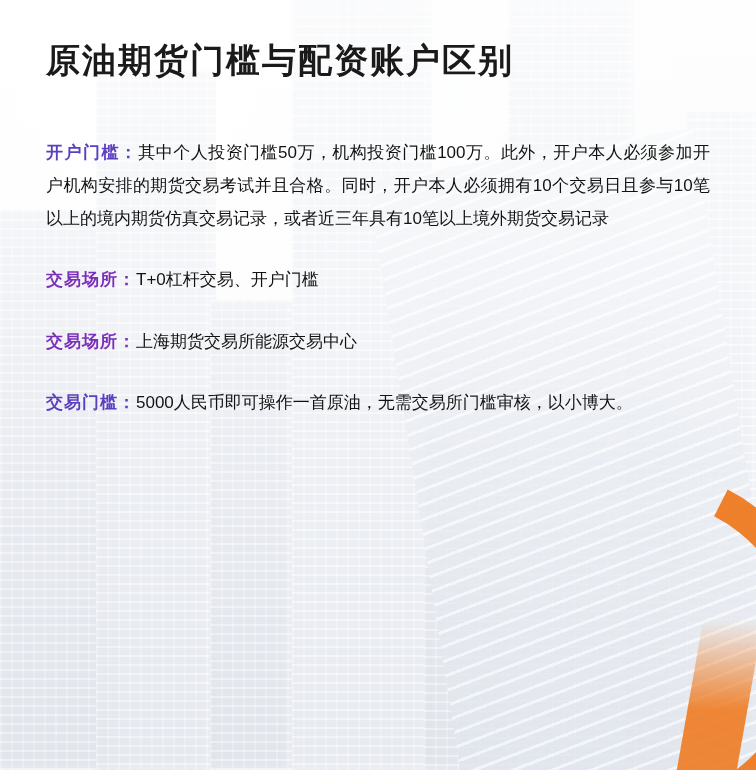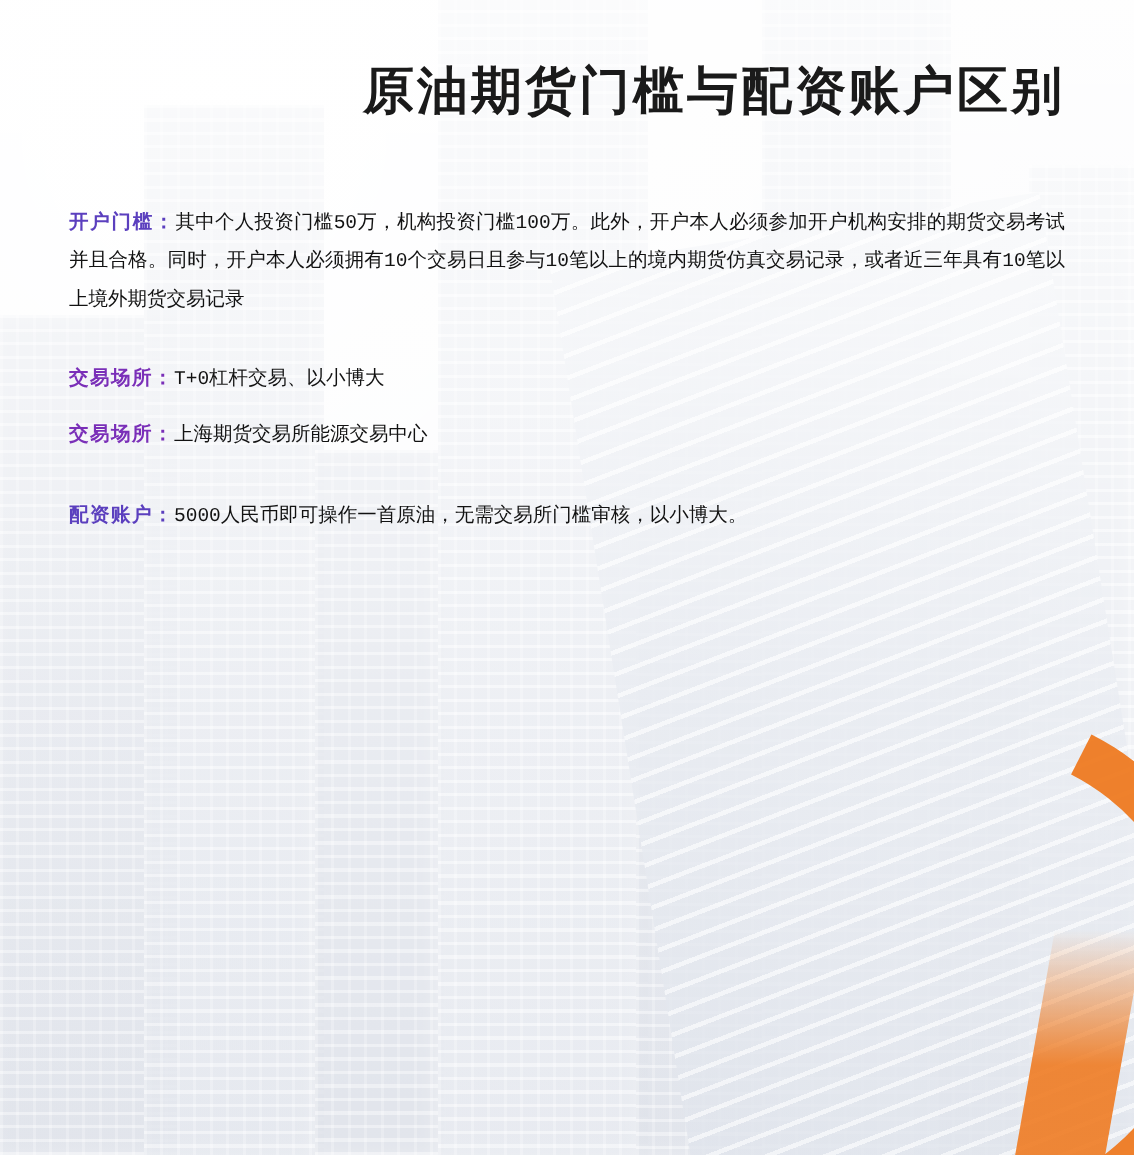--- a/index.html
+++ b/index.html
@@ -115,53 +115,53 @@
   
   .content {
     position: absolute;
     inset: 0;
     padding: 0 46px;
     box-sizing: border-box;
   }
   .title {
     margin: 0;
     padding-top: 38px;
-    text-align: right;
+    text-align: left;
     font-family: "DejaVu Serif", "Liberation Serif", serif;
     font-size: 34px;
     font-weight: 700;
     letter-spacing: 2px;
     color: #1a1a1a;
     text-shadow: 0 1px 0 rgba(255,255,255,0.9);
   }
 
   .section {
     margin-top: 26px;
-    font-family: Liberation Mono, monospace;
-    font-size: 13px;
+    font-family: Liberation Sans, sans-serif;
+    font-size: 17px;
     line-height: 1.95;
     color: #121212;
     text-align: justify;
   }
   .section p {
     margin: 0;
   }
   .lead {
     font-weight: 700;
     letter-spacing: 1px;
   }
   .lead.purple { color: #5b3fbe; }
   .lead.violet { color: #7a2fb8; }
   .lead.magenta { color: #b5219a; }
   .lead.indigo { color: #5b3fbe; }
 
   .block-1 { margin-top: 52px; }
   .block-2 { margin-top: 34px; }
   .block-3 { margin-top: 28px; }
-  .block-4 { margin-top: 12px; }
+  .block-4 { margin-top: 28px; }
   .block-5 { margin-top: 28px; }
 </style>
 </head>
 <body>
 
 <div class="poster">
 
   <div class="bg">
     <div class="bg-sky"></div>
     <div class="bld b1"></div>
@@ -184,30 +184,30 @@
 
     <div class="section block-1">
       <p>
         <span class="lead purple">开户门槛：</span><span>其中个人投资门槛50万，机构投资门槛100万。此外，开户本人必须参加开户机构安排的期货交易考试并且合格。同时，开户本人必须拥有10个交易日且参与10笔以上的境内期货仿真交易记录，或者近三年具有10笔以上境外期货交易记录</span>
       </p>
     </div>
 
 
     <div class="section block-3">
       <p>
-        <span class="lead violet">交易场所：</span><span>T+0杠杆交易、以小博大</span>
+        <span class="lead violet">交易场所：</span><span>T+0杠杆交易、开户门槛</span>
       </p>
     </div>
 
     <div class="section block-4">
       <p>
         <span class="lead violet">交易场所：</span><span>上海期货交易所能源交易中心</span>
       </p>
     </div>
 
     <div class="section block-5">
       <p>
-        <span class="lead indigo">配资账户：</span><span>5000人民币即可操作一首原油，无需交易所门槛审核，以小博大。</span>
+        <span class="lead indigo">交易门槛：</span><span>5000人民币即可操作一首原油，无需交易所门槛审核，以小博大。</span>
       </p>
     </div>
 
   </div>
 </div>
 
 </body></html>

